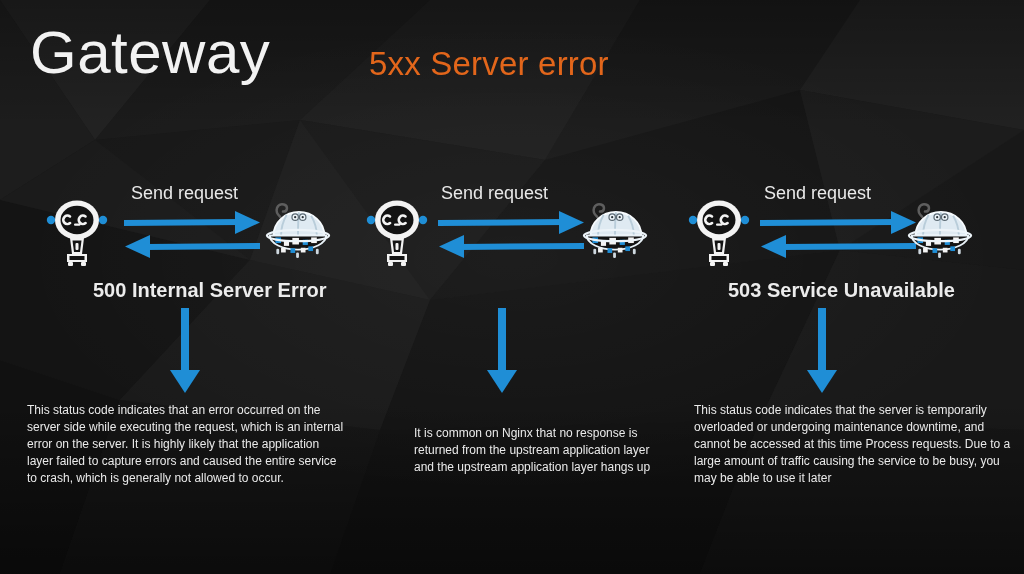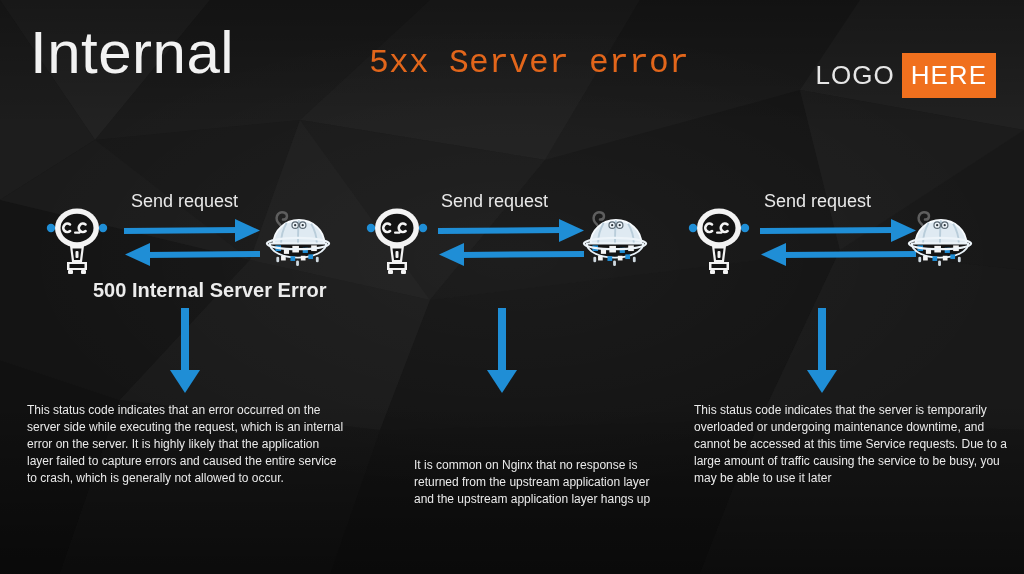--- a/index.html
+++ b/index.html
@@ -47,21 +47,20 @@
   }
   .slide-title {
     position: absolute;
     left: 369px;
     top: 47px;
     font-size: 33px;
     line-height: 1;
     font-weight: 400;
     color: #e2661b;
     letter-spacing: 0.2px;
-    font-family: Liberation Mono, monospace;
   }
   .logo-box {
     position: absolute;
     right: 28px;
     top: 53px;
     display: flex;
     align-items: stretch;
     height: 45px;
   }
   .logo-word {
@@ -86,21 +85,21 @@
   }
 
   
   .column { position: absolute; top: 0; height: 100%; }
   .col-1 { left: 0px;   width: 360px; }
   .col-2 { left: 357px; width: 330px; }
   .col-3 { left: 672px; width: 352px; }
 
   .flow-row {
     position: absolute;
-    top: 192px;
+    top: 184px;
     left: 0;
     width: 100%;
     height: 86px;
   }
   .send-label {
     position: absolute;
     top: -1px;
     font-size: 18px;
     font-weight: 400;
     color: #e9e9e9;
@@ -130,21 +129,21 @@
 
   
   .col-1 .send-label   { left: 131px; }
   .col-1 .status-label { left: 93px;  }
   .col-1 .down-arrow   { left: 168px; }
   .col-1 .desc         { left: 27px;  top: 402px; width: 318px; }
 
   .col-2 .send-label   { left: 84px;  }
   .col-2 .status-label { left: 62px;  }
   .col-2 .down-arrow   { left: 128px; }
-  .col-2 .desc         { left: 57px;  top: 425px; width: 250px; margin-top: 32px; }
+  .col-2 .desc         { left: 57px;  top: 425px; width: 250px; }
 
   .col-3 .send-label   { left: 92px;  }
   .col-3 .status-label { left: 56px;  }
   .col-3 .down-arrow   { left: 133px; }
   .col-3 .desc         { left: 22px;  top: 402px; width: 322px; }
 
   .robot  { position: absolute; top: 6px; width: 62px; height: 76px; }
   .server { position: absolute; top: 12px; width: 72px; height: 64px; }
   .arrows { position: absolute; top: 24px; height: 54px; }
 
@@ -254,26 +253,22 @@
 
         <rect x="15" y="56" width="3" height="6" rx="1.4" fill="#cfd9e0"></rect>
         <rect x="36" y="60" width="3" height="6" rx="1.4" fill="#cfd9e0"></rect>
         <rect x="57" y="56" width="3" height="6" rx="1.4" fill="#cfd9e0"></rect>
       </g>
     </defs>
   </svg>
 
   <div class="content">
 
-    <div class="chapter-title">Internal</div>
+    <div class="chapter-title">Gateway</div>
     <div class="slide-title">5xx Server error</div>
-    <div class="logo-box">
-      <span class="logo-word">LOGO</span>
-      <span class="logo-here">HERE</span>
-    </div>
 
     <div class="column col-1">
       <div class="flow-row">
         <span class="send-label">Send request</span>
 
         <svg class="robot" viewBox="0 0 62 76">
           <use href="#robot-glyph"></use>
         </svg>
 
         <svg class="arrows" viewBox="0 0 140 54" preserveAspectRatio="none">
@@ -352,23 +347,24 @@
             <path d="M24 36 L158 35 L158 41 L24 42 Z" fill="#1f8ed6"></path>
             <path d="M28 27 L3 38.5 L28 50 Z" fill="#1f8ed6"></path>
           </g>
         </svg>
 
         <svg class="server" viewBox="0 0 76 68">
           <use href="#server-glyph"></use>
         </svg>
       </div>
 
+      <div class="status-label">503 Service Unavailable</div>
 
       <svg class="down-arrow" viewBox="0 0 34 86" preserveAspectRatio="none">
         <path d="M13 0 L21 0 L21 66 L13 66 Z" fill="#1f8ed6"></path>
         <path d="M2 62 L32 62 L17 85 Z" fill="#1f8ed6"></path>
       </svg>
 
-      <div class="desc">This status code indicates that the server is temporarily overloaded or undergoing maintenance downtime, and cannot be accessed at this time Service requests. Due to a large amount of traffic causing the service to be busy, you may be able to use it later</div>
+      <div class="desc">This status code indicates that the server is temporarily overloaded or undergoing maintenance downtime, and cannot be accessed at this time Process requests. Due to a large amount of traffic causing the service to be busy, you may be able to use it later</div>
     </div>
 
   </div>
 </div>
 
 </body></html>

